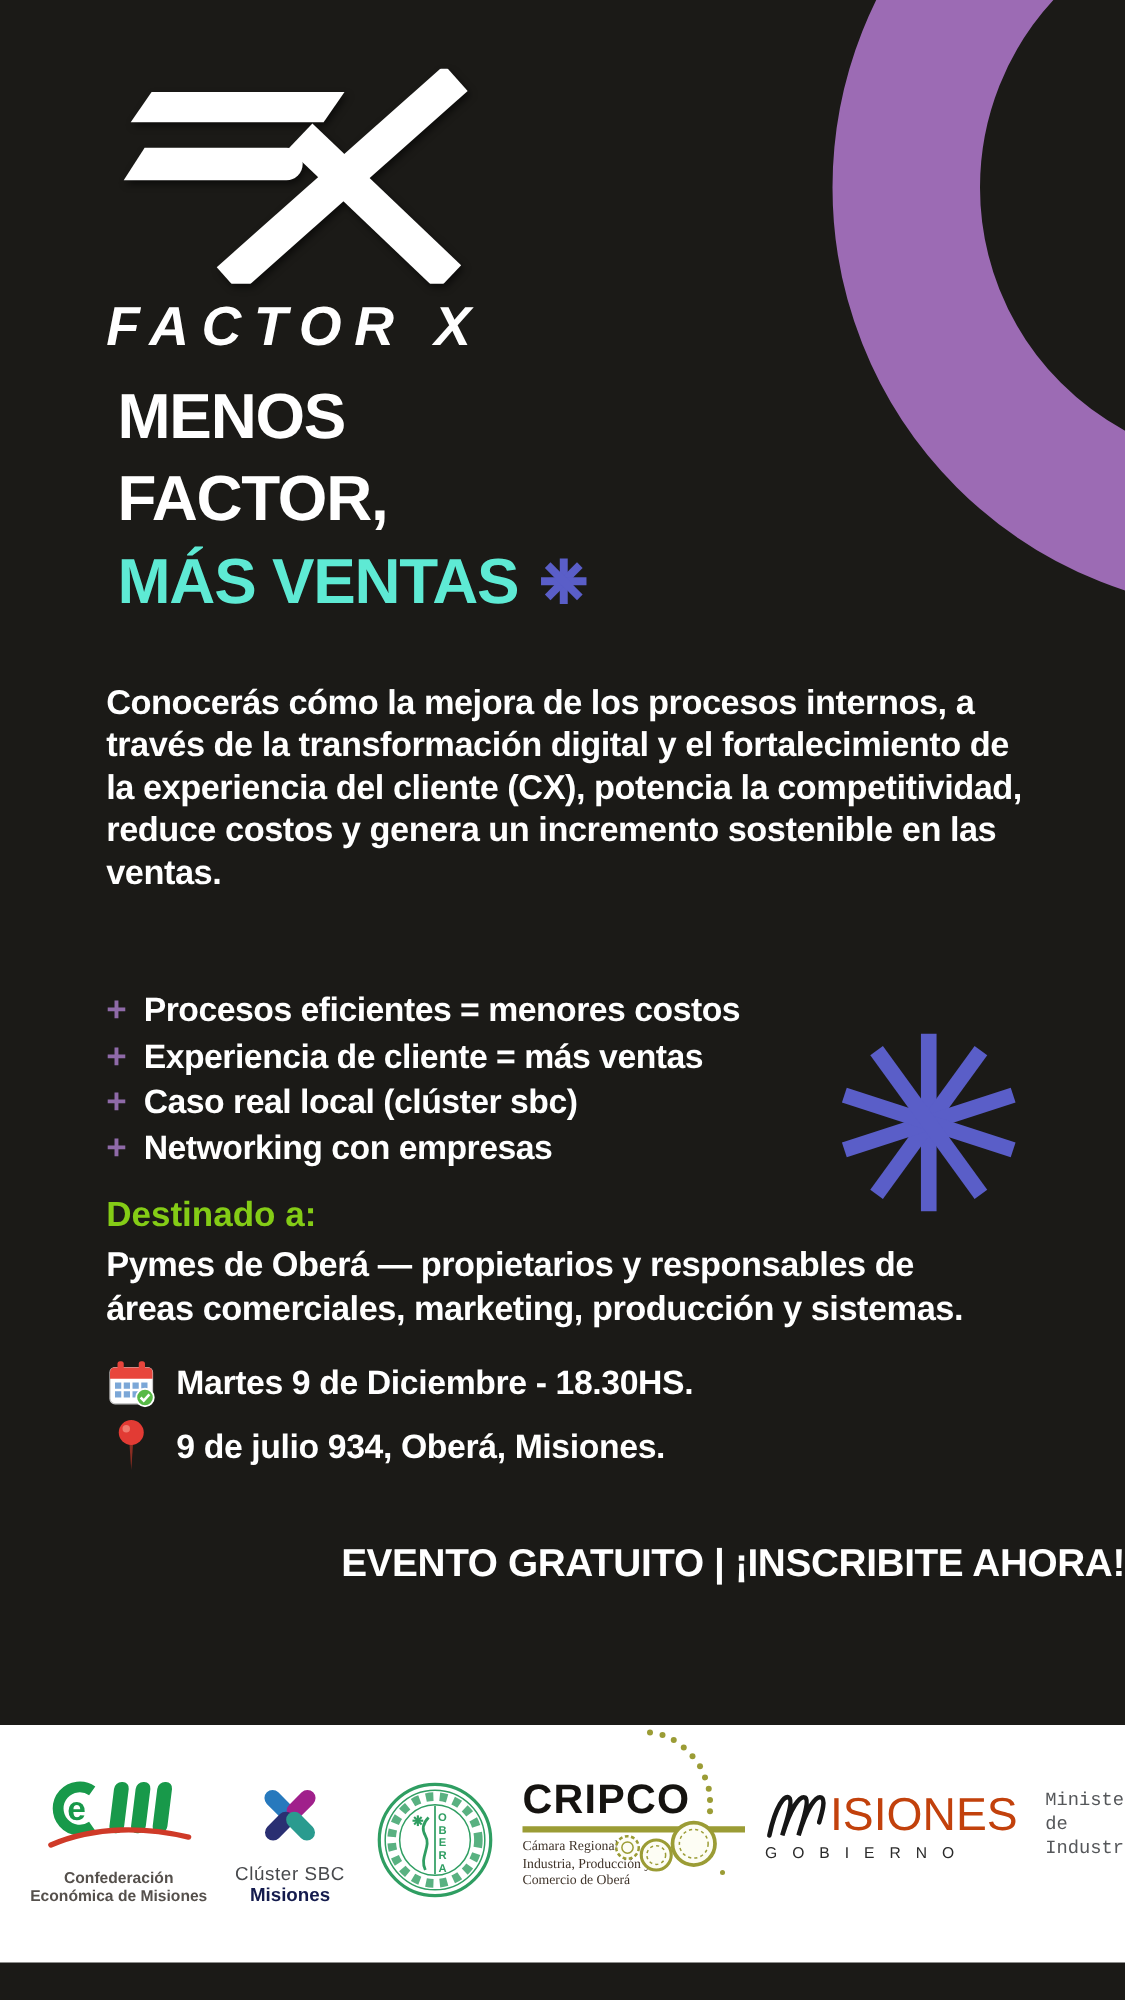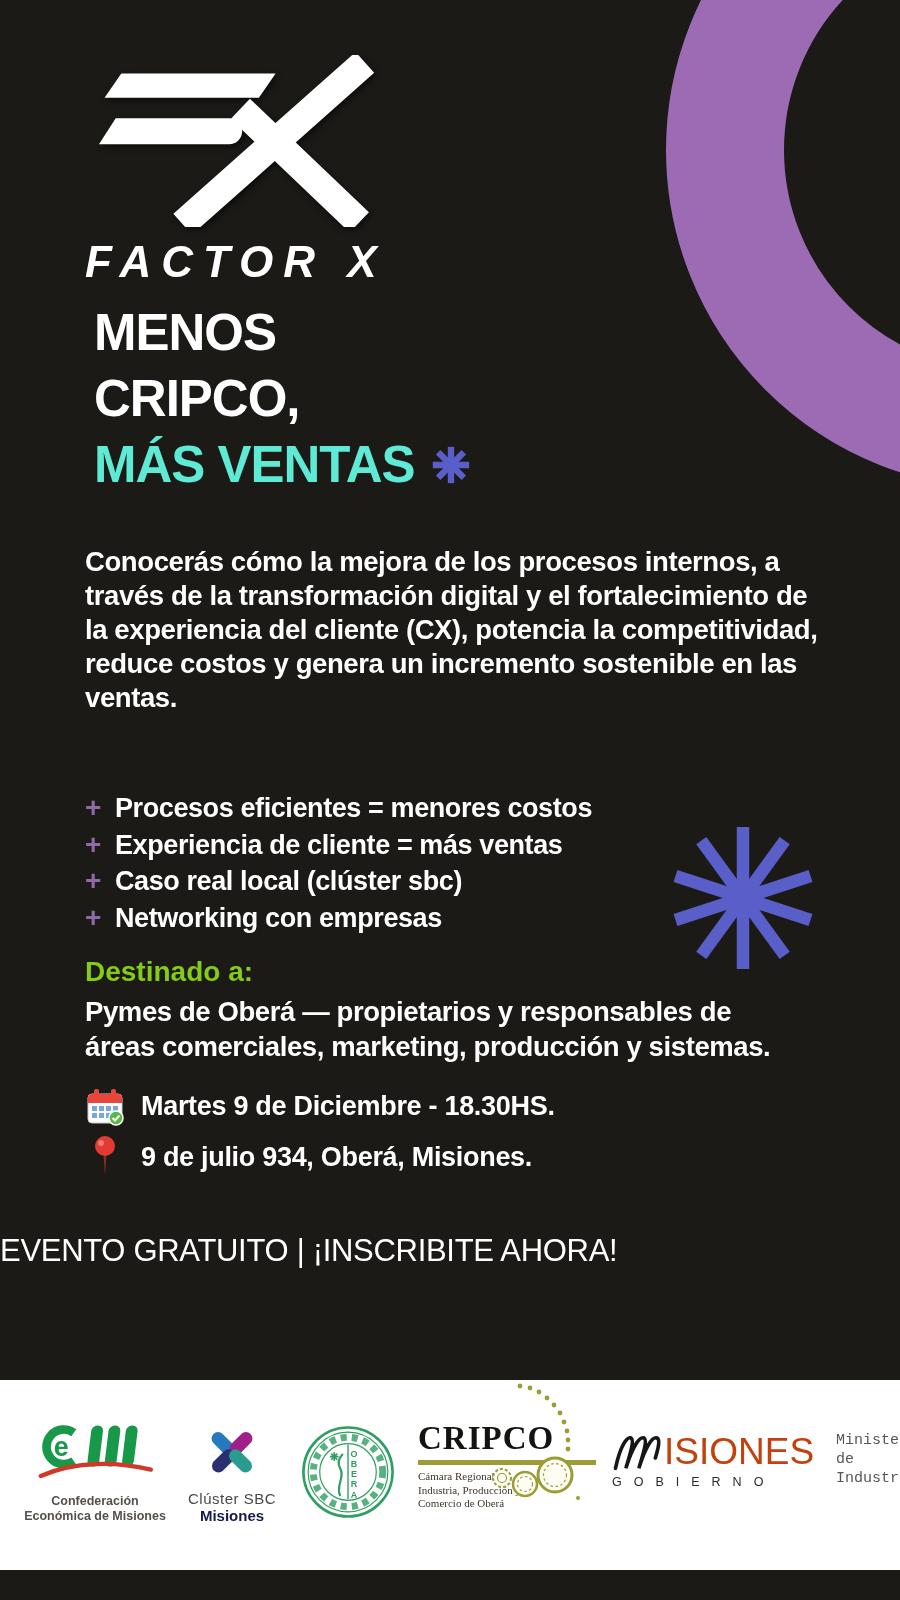--- a/index.html
+++ b/index.html
@@ -53,39 +53,39 @@
   .dest-text{ position:absolute; left:85px; top:994px; width:700px;
     font-size:27.5px; line-height:35px; font-weight:bold; letter-spacing:-0.4px; }
 
   
   .sched-row{ position:absolute; left:85px; display:flex; align-items:center; }
   .sched-row.date{ top:1086px; }
   .sched-row.loc{ top:1134px; }
   .sched-row .txt{ margin-left:16px; font-size:27px; font-weight:bold; letter-spacing:-0.3px; }
 
   
-  .cta{ position:absolute; left:0; top:1233px; width:100%; text-align:left;
-    font-size:31px; font-weight:normal; letter-spacing:-0.3px; }
+  .cta{ position:absolute; left:0; top:1233px; width:100%; text-align:right;
+    font-size:31px; font-weight:bold; letter-spacing:-0.3px; }
 
   
   .footer{ position:absolute; left:0; top:1380px; width:900px; height:190px;
     background:#ffffff; color:#222; }
   .flogo{ position:absolute; }
 
   .cem{ left:20px; top:34px; width:150px; text-align:center; }
   .cem-label{ margin-top:4px; font-size:12.5px; font-weight:bold; color:#55504c; line-height:15px; }
 
   .sbc{ left:180px; top:42px; width:104px; text-align:center; }
   .sbc-l1{ margin-top:4px; font-size:15px; color:#47494c; letter-spacing:0.5px; }
   .sbc-l2{ font-size:15px; font-weight:bold; color:#141b4d; }
 
   .obera{ left:300px; top:44px; }
 
   .cripco{ left:418px; top:40px; width:200px; }
-  .cripco-title{ font-family:Liberation Serif, serif; font-weight:bold;
+  .cripco-title{ font-family:Liberation Sans, sans-serif; font-weight:bold;
     font-size:33px; color:#151310; letter-spacing:1px; }
   .cripco-rule{ width:178px; height:5px; background:#9b9c35; margin-top:3px; }
   .cripco-sub{ margin-top:5px; font-family:"Liberation Serif", serif;
     font-size:11px; color:#40342a; line-height:13.5px; }
   .cripco-deco{ position:absolute; left:62px; top:-42px; pointer-events:none; }
 
   .misiones{ left:612px; top:48px; width:275px; display:flex; align-items:center; }
   .mis-left{ }
   .mis-name-row{ display:flex; align-items:flex-end; }
   .mis-rest{ font-size:37px; font-weight:400; color:#c2410c; letter-spacing:0px; line-height:40px; }
@@ -111,21 +111,21 @@
       <g fill="#ffffff">
         <polygon points="30,20 196,20 178,46 12,46"></polygon>
         <path d="M 24,68 L 146,68 A 14,14 0 0 1 146,96 L 6,96 Z"></path>
       </g>
     </svg>
     <div class="brand-name">FACTOR X</div>
   </div>
 
   <div class="headline">
     <div>MENOS</div>
-    <div>CRIPCO,</div>
+    <div>FACTOR,</div>
     <div class="accent"><span>MÁS VENTAS</span><svg class="ast-inline" width="40" height="40" viewBox="0 0 44 44">
           <g stroke="currentColor" stroke-width="7">
             <line x1="22" y1="2" x2="22" y2="42"></line>
             <line x1="22" y1="2" x2="22" y2="42" transform="rotate(45 22 22)"></line>
             <line x1="22" y1="2" x2="22" y2="42" transform="rotate(90 22 22)"></line>
             <line x1="22" y1="2" x2="22" y2="42" transform="rotate(135 22 22)"></line>
           </g>
         </svg></div>
   </div>
 

